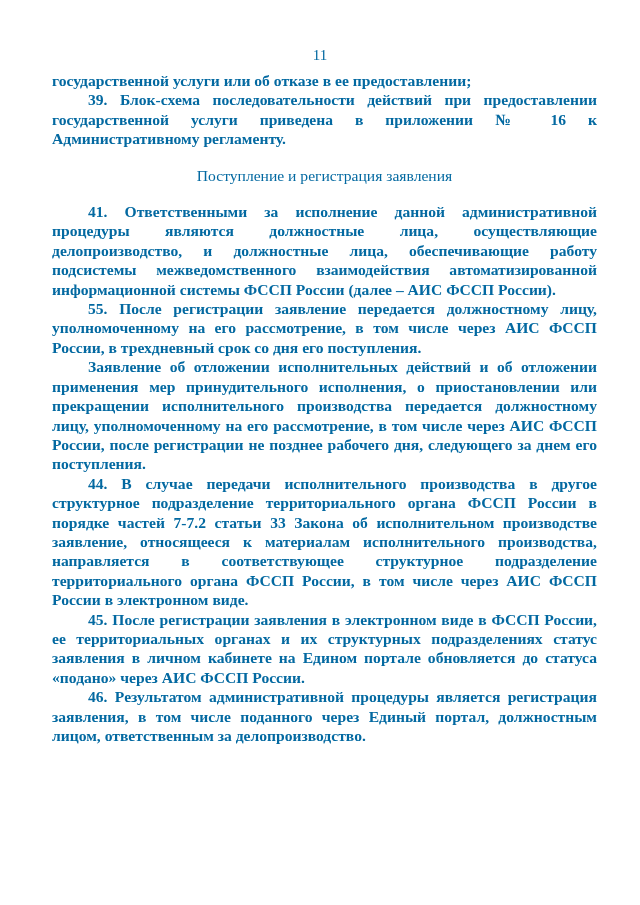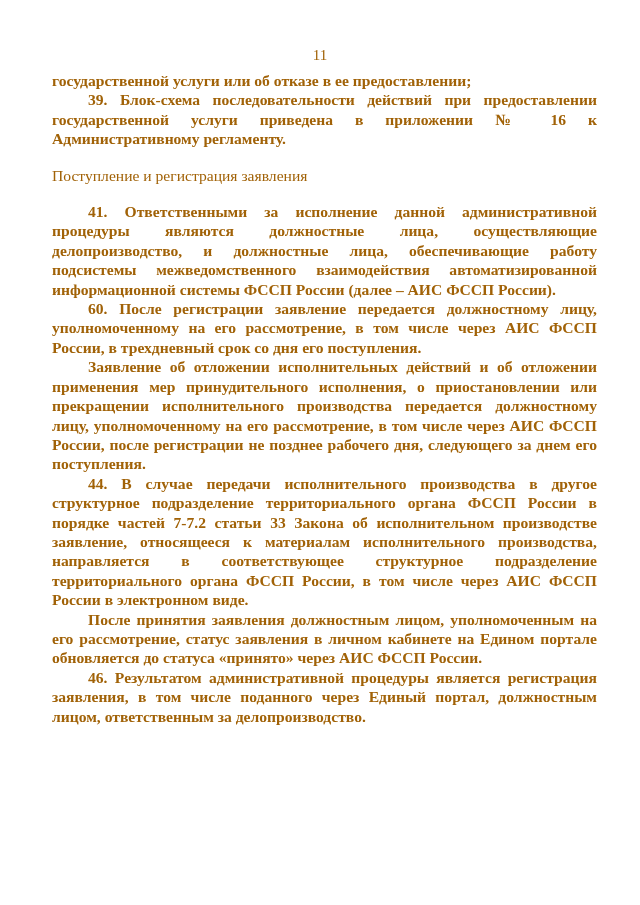--- a/index.html
+++ b/index.html
@@ -1,53 +1,53 @@
 <!DOCTYPE html>
 <html><head>
   <meta charset="utf-8">
   <style>
     html, body { margin: 0; padding: 0; background: #ffffff; }
     body { width: 640px; height: 905px; position: relative; overflow: hidden; }
     .page {
       position: absolute; left: 0; top: 0; width: 640px; height: 905px;
-      background: #ffffff; color: #a16207;
+      background: #ffffff; color: #0369a1;
       font-family: "Liberation Serif", "DejaVu Serif", serif;
       font-size: 15.6px;
       line-height: 19.4px;
     }
     .page-number {
       position: absolute; top: 46px; left: 0; width: 640px; text-align: center;
       font-size: 15px;
     }
     .body-text {
       position: absolute; left: 52px; top: 71px; width: 545px;
     }
     .p {
       margin: 0; text-align: justify; text-align-last: left;
       text-indent: 36px;
       font-weight: bold;
     }
     .p.noindent { text-indent: 0; }
     .heading {
-      margin: 0; text-indent: 0;
+      margin: 0; text-align: center; text-indent: 0;
       margin-top: 17px; margin-bottom: 17px;
     }
   </style>
 </head>
 <body>
 
 <div class="page">
   <div class="page-number">11</div>
 
   <div class="body-text">
     <p class="p noindent">государственной услуги или об отказе в ее предоставлении;</p>
     <p class="p">39. Блок-схема последовательности действий при предоставлении государственной услуги приведена в приложении № 16 к Административному регламенту.</p>
 
     <p class="heading">Поступление и регистрация заявления</p>
 
     <p class="p">41. Ответственными за исполнение данной административной процедуры являются должностные лица, осуществляющие делопроизводство, и должностные лица, обеспечивающие работу подсистемы межведомственного взаимодействия автоматизированной информационной системы ФССП России (далее – АИС ФССП России).</p>
-    <p class="p">60. После регистрации заявление передается должностному лицу, уполномоченному на его рассмотрение, в том числе через АИС ФССП России, в трехдневный срок со дня его поступления.</p>
+    <p class="p">55. После регистрации заявление передается должностному лицу, уполномоченному на его рассмотрение, в том числе через АИС ФССП России, в трехдневный срок со дня его поступления.</p>
     <p class="p">Заявление об отложении исполнительных действий и об отложении применения мер принудительного исполнения, о приостановлении или прекращении исполнительного производства передается должностному лицу, уполномоченному на его рассмотрение, в том числе через АИС ФССП России, после регистрации не позднее рабочего дня, следующего за днем его поступления.</p>
     <p class="p">44. В случае передачи исполнительного производства в другое структурное подразделение территориального органа ФССП России в порядке частей 7-7.2 статьи 33 Закона об исполнительном производстве заявление, относящееся к материалам исполнительного производства, направляется в соответствующее структурное подразделение территориального органа ФССП России, в том числе через АИС ФССП России в электронном виде.</p>
-    <p class="p">После принятия заявления должностным лицом, уполномоченным на его рассмотрение, статус заявления в личном кабинете на Едином портале обновляется до статуса «принято» через АИС ФССП России.</p>
+    <p class="p">45. После регистрации заявления в электронном виде в ФССП России, ее территориальных органах и их структурных подразделениях статус заявления в личном кабинете на Едином портале обновляется до статуса «подано» через АИС ФССП России.</p>
     <p class="p">46. Результатом административной процедуры является регистрация заявления, в том числе поданного через Единый портал, должностным лицом, ответственным за делопроизводство.</p>
   </div>
 </div>
 
 </body></html>

